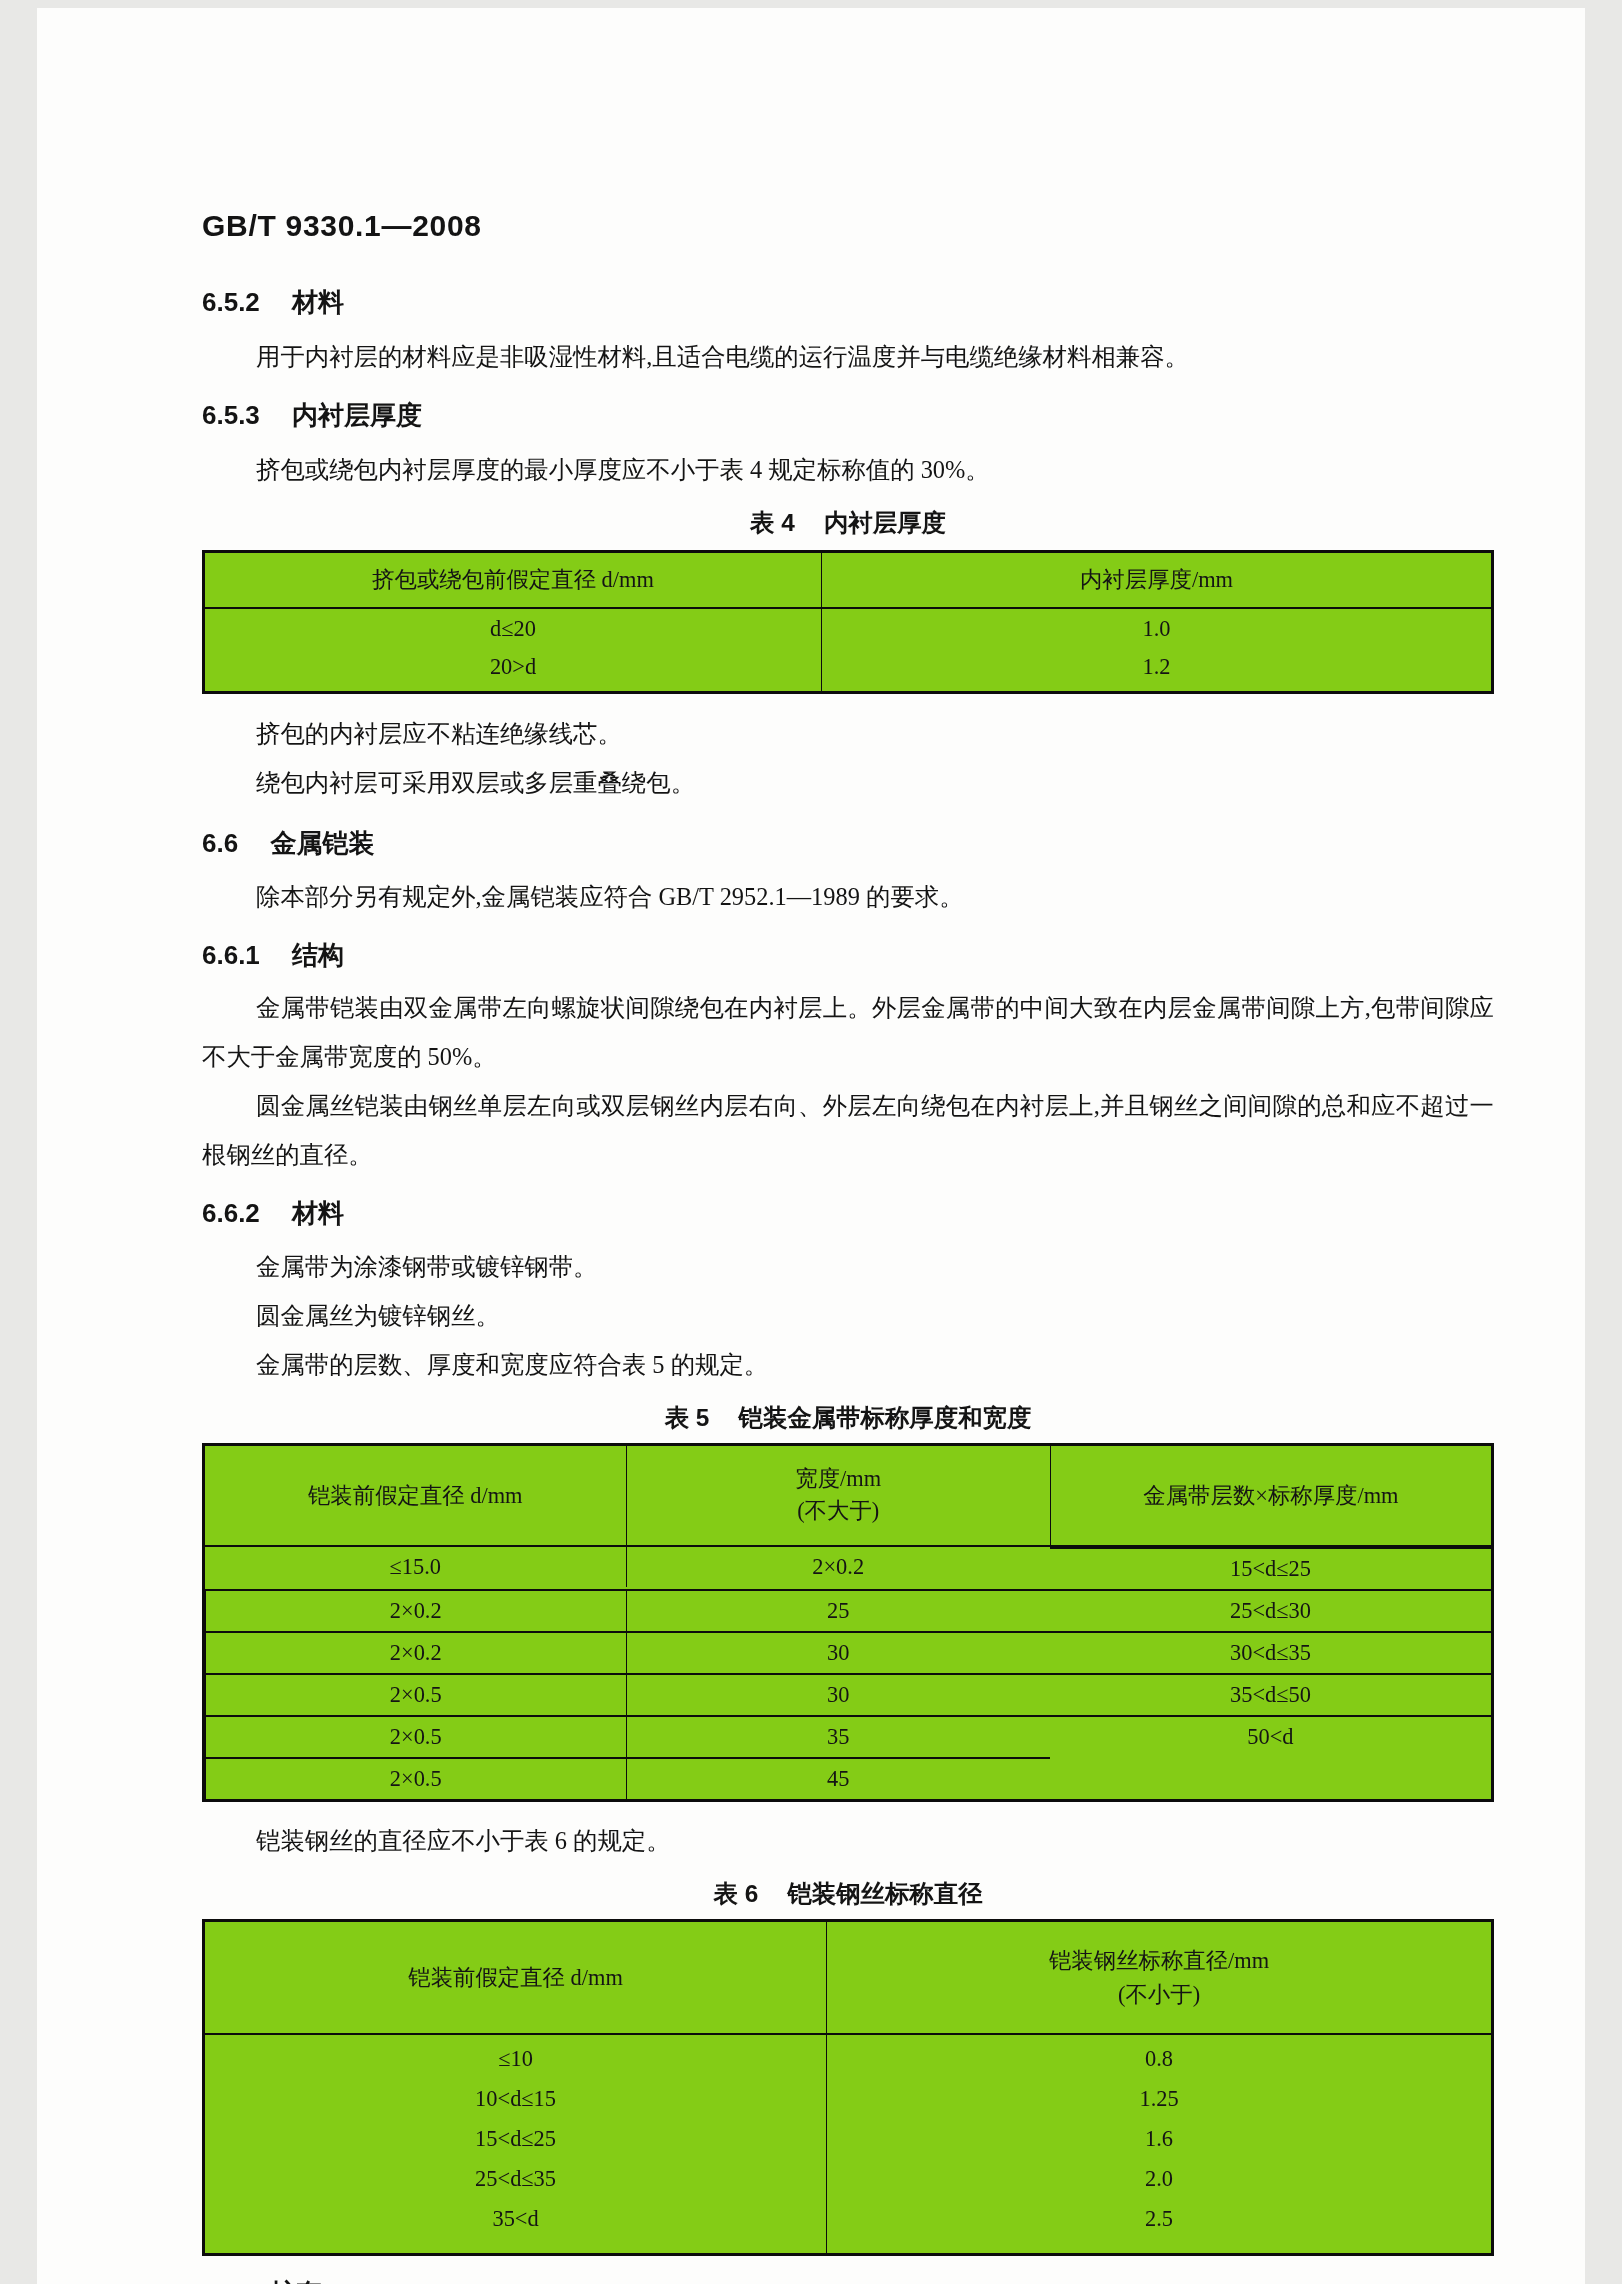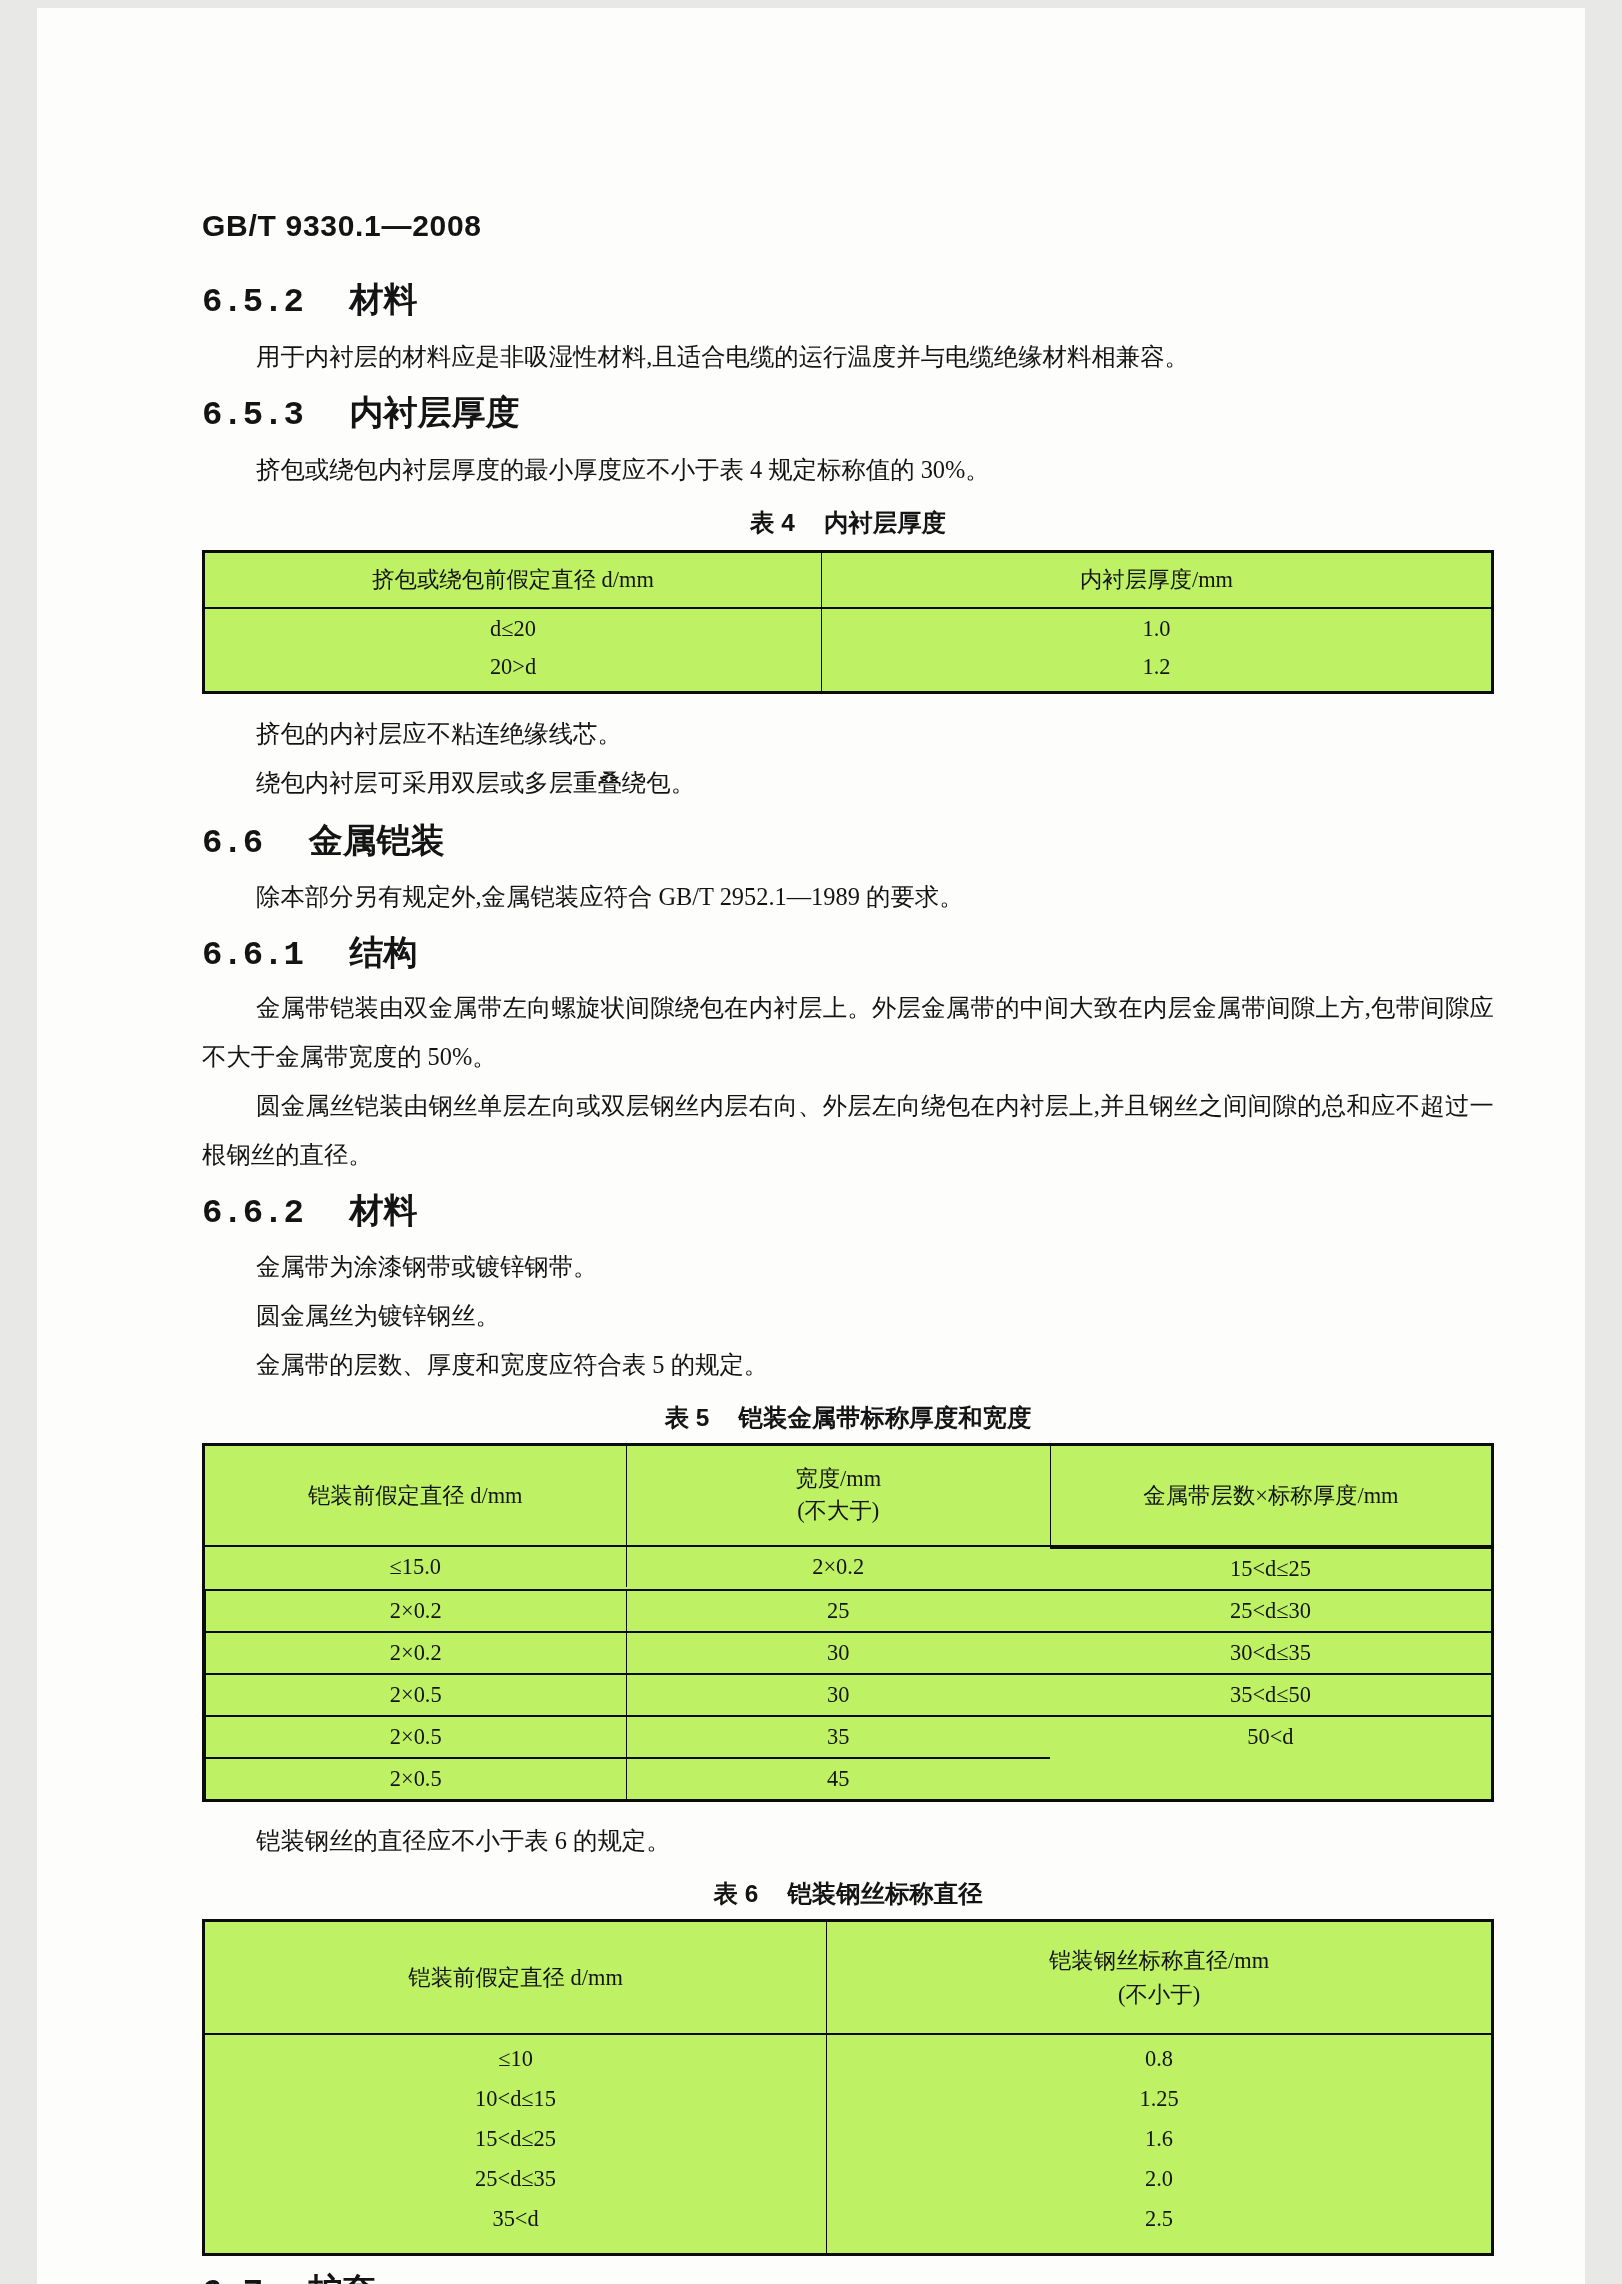--- a/index.html
+++ b/index.html
@@ -20,23 +20,23 @@
     width: 1292px;
   }
   .doc-code {
     font-family: "Liberation Sans", "DejaVu Sans", sans-serif;
     font-weight: bold;
     font-size: 30px;
     line-height: 34px;
     letter-spacing: 0.7px;
   }
   .heading {
-    font-family: Liberation Mono, monospace;
+    font-family: Liberation Sans, sans-serif;
     font-weight: bold;
-    font-size: 34px;
+    font-size: 26px;
     line-height: 36px;
   }
   .heading .h-num { display:inline-block; }
   .heading .h-title { display:inline-block; margin-left: 25px; }
   .para {
     font-size: 24.4px;
     line-height: 49px;
     text-align: justify;
     text-indent: 54px;
   }
@@ -47,21 +47,21 @@
     line-height: 33px;
     text-align: center;
   }
   .caption .cap-label { display:inline-block; }
   .caption .cap-title { display:inline-block; margin-left: 22.4px; }
 
   
   .tbl {
     display: grid;
     border: 3.3px solid #0c0c0c;
-    background: #bef264;
+    background: #84cc16;
     font-size: 22.4px;
   }
   .cell {
     display: flex;
     align-items: center;
     justify-content: center;
     text-align: center;
     flex-direction: column;
   }
   .vline { border-left: 1.3px solid #0c0c0c; }

